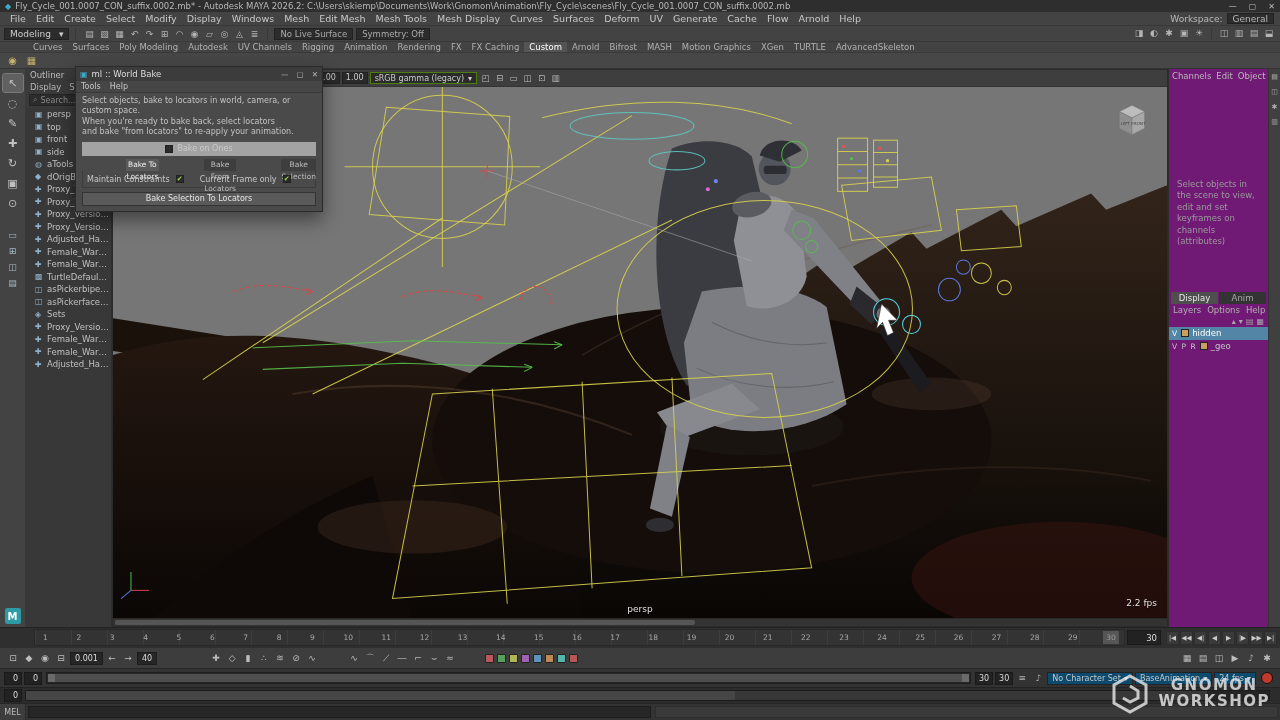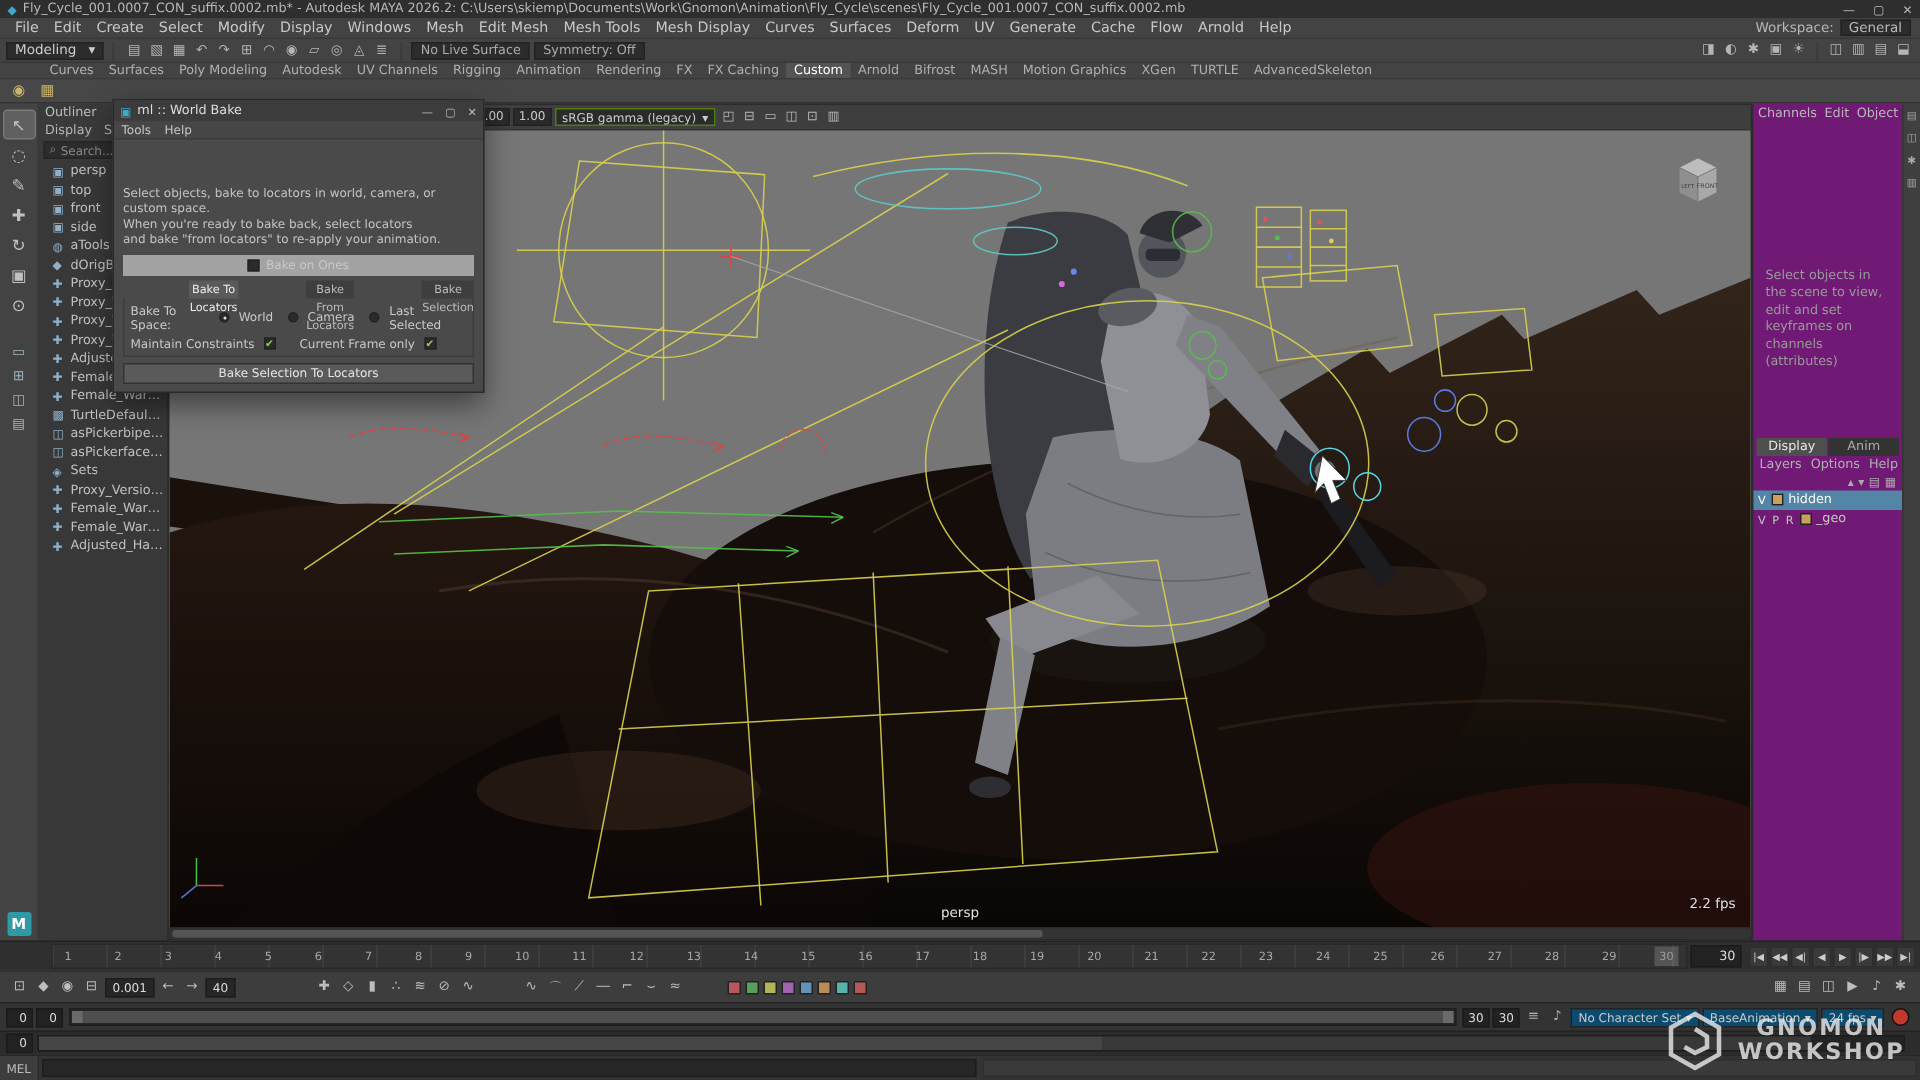--- a/index.html
+++ b/index.html
@@ -124,21 +124,21 @@
   .cmd-label { width:26px; background:#3d3d3d; display:flex; align-items:center; justify-content:center; font-size:8px; color:#bbb; border-right:1px solid #2a2a2a; }
   .cmd-input { flex:1; background:#262626; border:1px solid #1d1d1d; margin:2px; color:#ccc; font-size:8px; padding:0 3px; }
   .cmd-output { flex:1; background:#3a3a3a; border:1px solid #2d2d2d; margin:2px; color:#ccc; font-size:8px; padding:0 3px; }
 
   
   .dialog { position:absolute; left:75px; top:66px; width:248px; background:#4a4a4a; border:1px solid #2a2a2a; box-shadow:0 8px 18px rgba(0,0,0,.45); z-index:40; font-size:8.5px; }
   .dlg-title { height:14px; background:#3c3c3c; display:flex; align-items:center; gap:4px; padding:0 4px; color:#ddd; }
   .dlg-app-ico { color:#3fa9c9; font-size:8px; }
   .dlg-controls { margin-left:auto; display:flex; gap:8px; font-size:7.5px; color:#bbb; }
   .dlg-menus { display:flex; gap:9px; height:12px; align-items:center; padding:0 5px; background:#464646; border-bottom:1px solid #3a3a3a; color:#c5c5c5; font-size:8px; }
-  .dlg-desc { padding:3px 6px 2px; color:#c3c3c3; font-size:8px; line-height:1.3;margin-top:28px; }
+  .dlg-desc { padding:3px 6px 2px; color:#c3c3c3; font-size:8px; line-height:1.3; }
   .dlg-ones { margin:2px 6px; border:7px solid #a3a3a3; display:flex;align-items:center; justify-content:center; gap:4px; height:13px; font-size:8px; }
   .cb { width:8px; height:8px; background:#2b2b2b; border:1px solid #222; display:flex; align-items:center; justify-content:center; font-size:7px; color:var(--check_green); flex:none; }
   .dlg-tabs { display:flex; gap:1px; margin:3px 6px 0; }
   .dlg-tab { flex:1; text-align:center; height:12px; line-height:12px; background:#3e3e3e; color:#bbb; font-size:7.5px;margin-left:44px; }
   .dlg-tab.active { background:#5a5a5a; color:#eee; }
   .dlg-body { margin:0 6px; border:1px solid #3c3c3c; border-top:none; padding:4px 4px 3px; display:flex; flex-direction:column; gap:4px; }
   .dlg-row { display:flex; align-items:center; gap:6px; font-size:8px; color:#c8c8c8; }
   .radio { width:7px; height:7px; border-radius:50%; background:#2b2b2b; border:1px solid #222; position:relative; flex:none; }
   .radio.sel::after { content:""; position:absolute; inset:1.5px; background:#ddd; border-radius:50%; }
   .rlab { margin-right:4px; }
@@ -795,29 +795,20 @@
       <span>Bake on Ones</span>
     </div>
     <div class="dlg-tabs">
 
     <span class="dlg-tab active">Bake To Locators</span>
         <span class="dlg-tab">Bake From Locators</span>
         <span class="dlg-tab">Bake Selection</span>
       </div>
     <div class="dlg-body">
       <div class="dlg-row">
-        <span>Bake To Space:</span>
-        <span class="radio sel"></span>
-        <span class="rlab">World</span>
-        <span class="radio"></span>
-        <span class="rlab">Camera</span>
-        <span class="radio"></span>
-        <span class="rlab">Last Selected</span>
-      </div>
-      <div class="dlg-row">
         <span>Maintain Constraints</span>
         <span class="cb">✔</span>
         <span style="margin-left:10px">Current Frame only</span>
         <span class="cb">✔</span>
       </div>
     </div>
     <div class="dlg-bake">Bake Selection To Locators</div>
   </div>
 
   <div class="help-popup">

